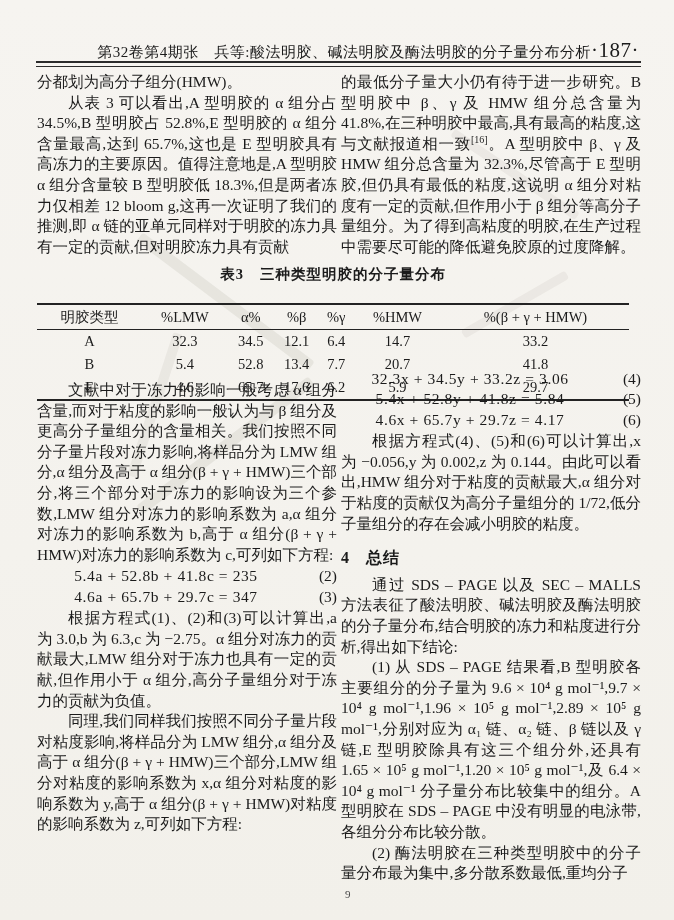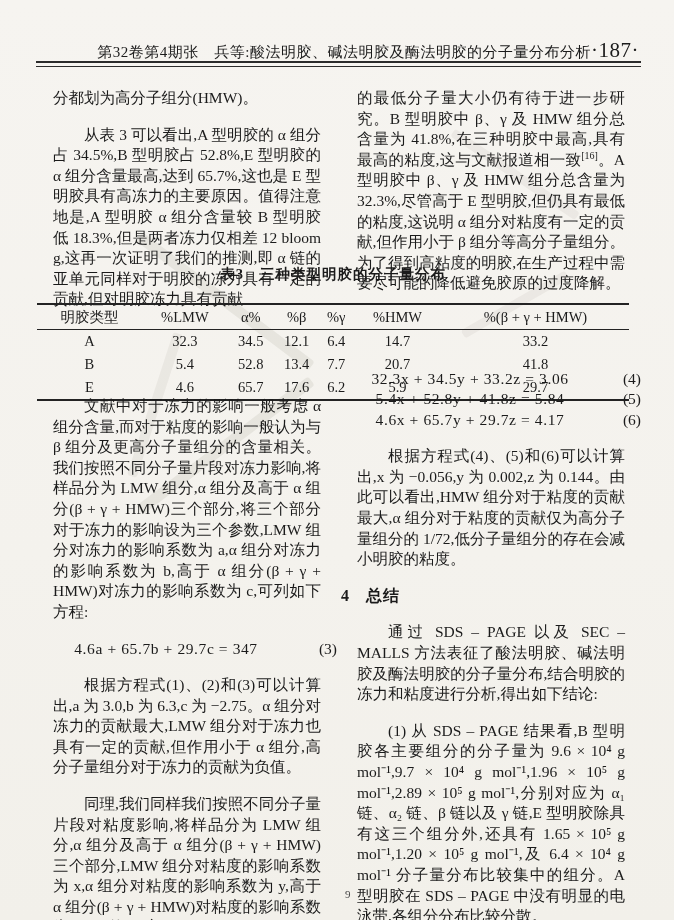--- a/index.html
+++ b/index.html
@@ -16,21 +16,21 @@
     position:absolute;left:47px;top:38px;width:592px;
     display:flex;justify-content:flex-end;align-items:baseline;
     font-size:15px;letter-spacing:0.5px;white-space:nowrap;
   }
   .pg-header .pageno{font-size:21px;}
   .header-rule{
     position:absolute;left:36px;top:61px;width:605px;height:3px;
     border-top:2px solid #2b2b2b;border-bottom:1px solid #2b2b2b;
   }
   .col{position:absolute;width:300px;font-size:15.5px;line-height:20.6px;text-align:justify;}
-  .col p{margin:16px;font-family:Liberation Serif, serif;}
+  .col p{margin:0;}
   .indent{text-indent:2em;}
   .left-top{left:37px;top:72px;}
   .right-top{left:341px;top:72px;}
   .left-bottom{left:37px;top:380px;}
   .right-bottom{left:341px;top:368px;}
   sup{font-size:10px;line-height:0;}
   .eqs{margin:1px 0;}
   .eq{display:flex;align-items:baseline;line-height:20.4px;}
   .eq-expr{flex:1;text-align:center;letter-spacing:0.6px;}
   .eq-no{width:42px;text-align:right;}
@@ -137,20 +137,24 @@
           <td>29.7</td>
         </tr>
       </tbody>
     </table>
   </div>
 
   <div class="col left-bottom">
     <p class="indent">文献中对于冻力的影响一般考虑 α 组分含量,而对于粘度的影响一般认为与 β 组分及更高分子量组分的含量相关。我们按照不同分子量片段对冻力影响,将样品分为 LMW 组分,α 组分及高于 α 组分(β + γ + HMW)三个部分,将三个部分对于冻力的影响设为三个参数,LMW 组分对冻力的影响系数为 a,α 组分对冻力的影响系数为 b,高于 α 组分(β + γ + HMW)对冻力的影响系数为 c,可列如下方程:</p>
     <div class="eqs">
       <div class="eq">
+        <span class="eq-expr">5.4a + 52.8b + 41.8c = 235</span>
+        <span class="eq-no">(2)</span>
+      </div>
+      <div class="eq">
         <span class="eq-expr">4.6a + 65.7b + 29.7c = 347</span>
         <span class="eq-no">(3)</span>
       </div>
     </div>
     <p class="indent">根据方程式(1)、(2)和(3)可以计算出,a 为 3.0,b 为 6.3,c 为 −2.75。α 组分对冻力的贡献最大,LMW 组分对于冻力也具有一定的贡献,但作用小于 α 组分,高分子量组分对于冻力的贡献为负值。</p>
     <p class="indent">同理,我们同样我们按照不同分子量片段对粘度影响,将样品分为 LMW 组分,α 组分及高于 α 组分(β + γ + HMW)三个部分,LMW 组分对粘度的影响系数为 x,α 组分对粘度的影响系数为 y,高于 α 组分(β + γ + HMW)对粘度的影响系数为 z,可列如下方程:</p>
   </div>
 
   <div class="col right-bottom">
     <div class="eqs">

